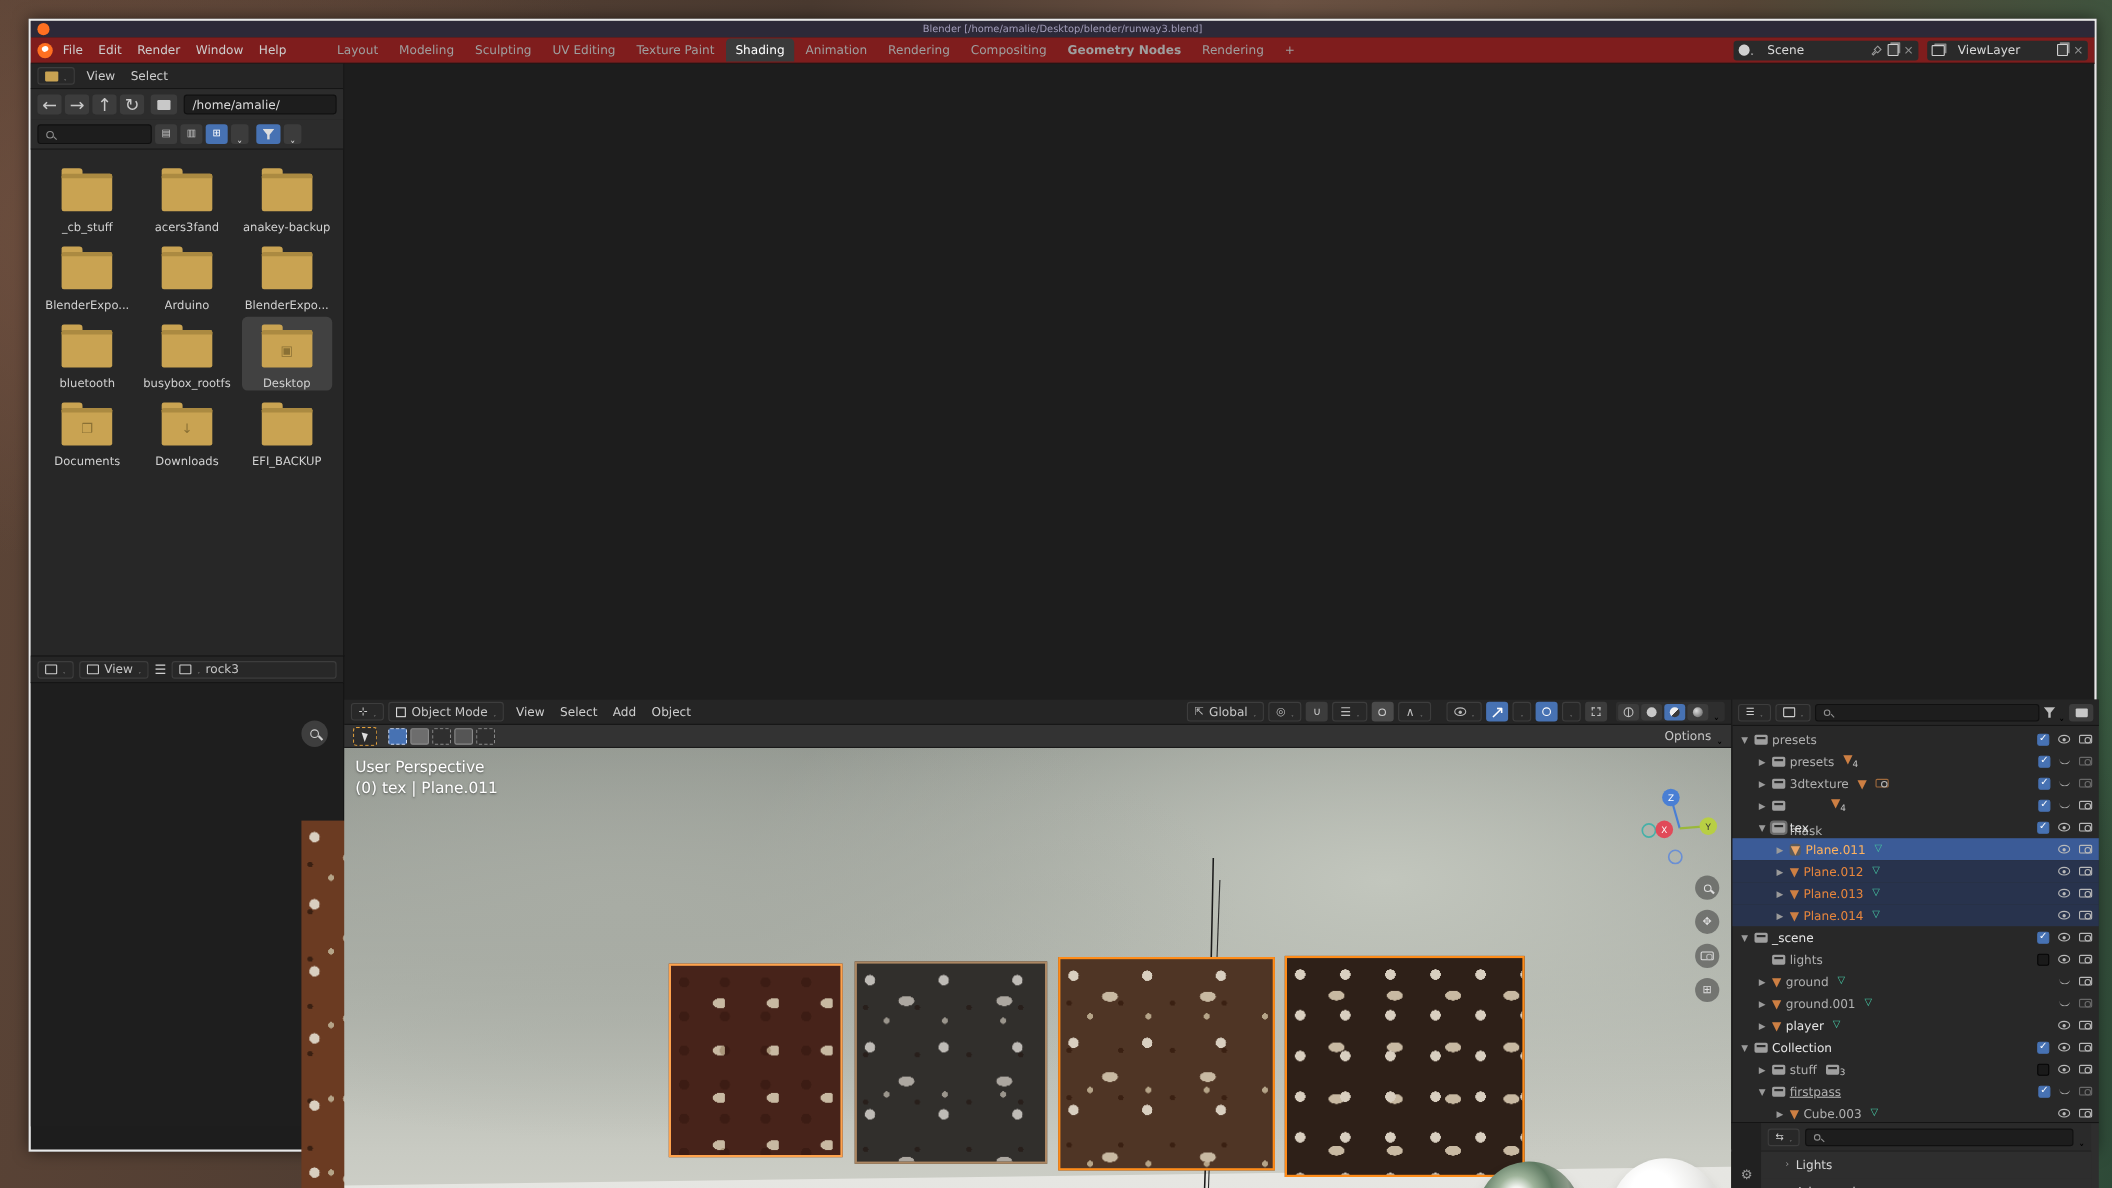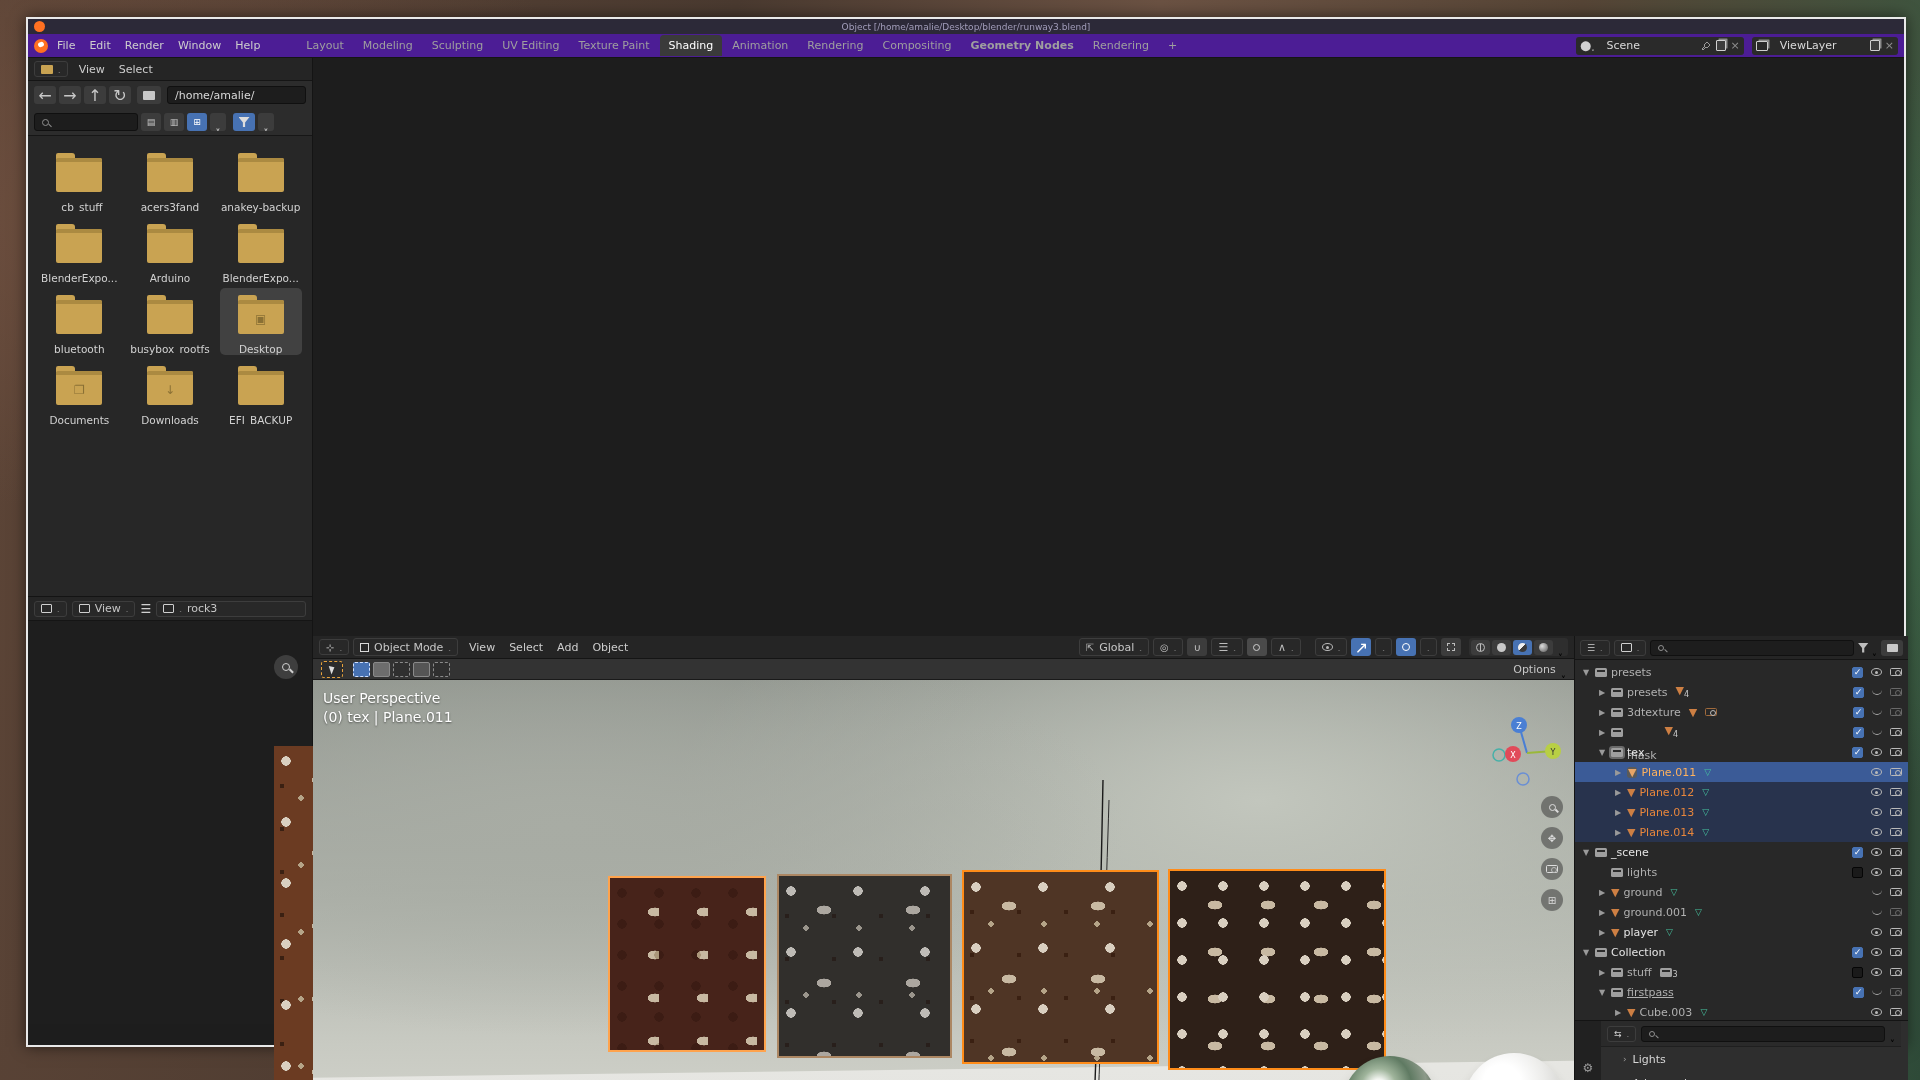--- a/index.html
+++ b/index.html
@@ -59,24 +59,24 @@
   .ol-label{font-size:11px;white-space:nowrap;}
   .sphereico{width:12px;height:12px;border-radius:50%;background:linear-gradient(135deg,#efefef 0 50%,#3a3a3a 50%);display:inline-block;}
 </style>
 </head>
 <body>
 
 <div id="win">
 
   <div class="abs" style="left:0;top:0;width:1876px;height:15px;background:#2c2938;display:flex;align-items:center;justify-content:center;">
     <span class="abs" style="left:6px;top:2px;width:11px;height:11px;border-radius:50%;background:#ff7021;"></span>
-    <span style="font-size:9px;color:#a29dba;">Object [/home/amalie/Desktop/blender/runway3.blend]</span>
+    <span style="font-size:9px;color:#a29dba;">Blender [/home/amalie/Desktop/blender/runway3.blend]</span>
   </div>
 
-  <div class="abs row hdr" style="left:0;top:15px;width:1876px;height:24px;background:#4c1d95;gap:2px;padding:0 6px;">
+  <div class="abs row hdr" style="left:0;top:15px;width:1876px;height:24px;background:#7f1d1d;gap:2px;padding:0 6px;">
     <span style="width:14px;height:14px;border-radius:50%;background:#ff7021;position:relative;">
         <span style="position:absolute;left:4px;top:3px;width:6px;height:5px;border-radius:50%;background:#fff;transform:rotate(-20deg);"></span>
       </span>
     <span class="row">
         <span class="menu">File</span>
         <span class="menu">Edit</span>
         <span class="menu">Render</span>
         <span class="menu">Window</span>
         <span class="menu">Help</span>
       </span>

